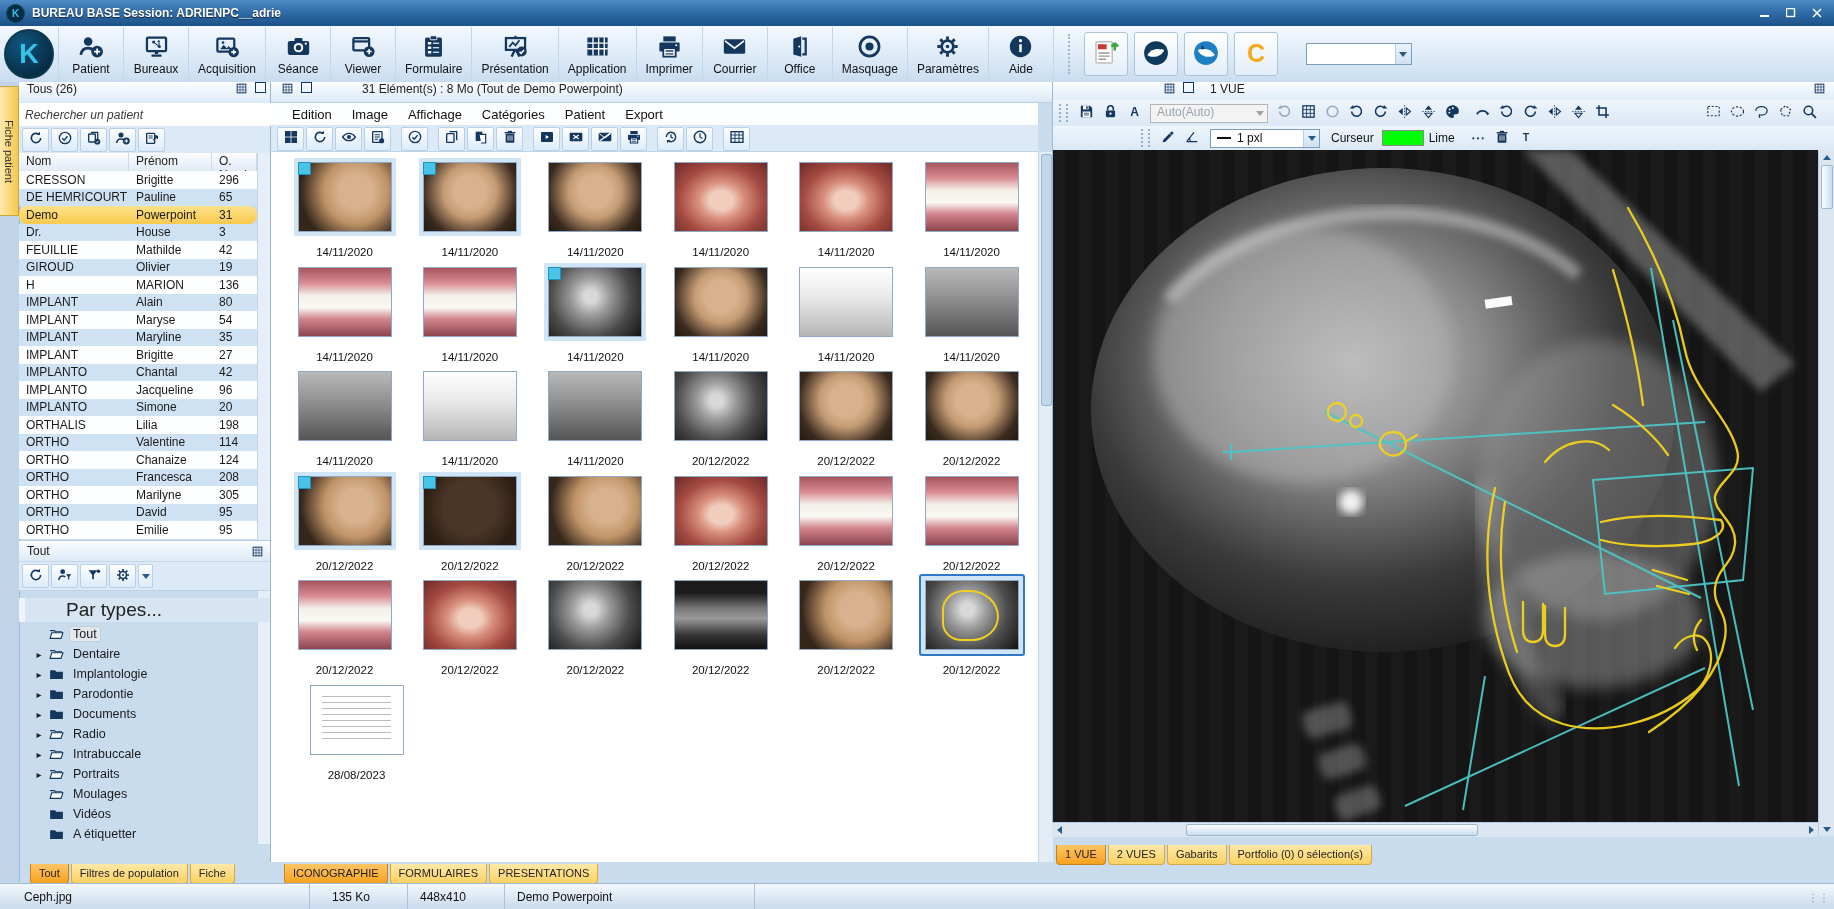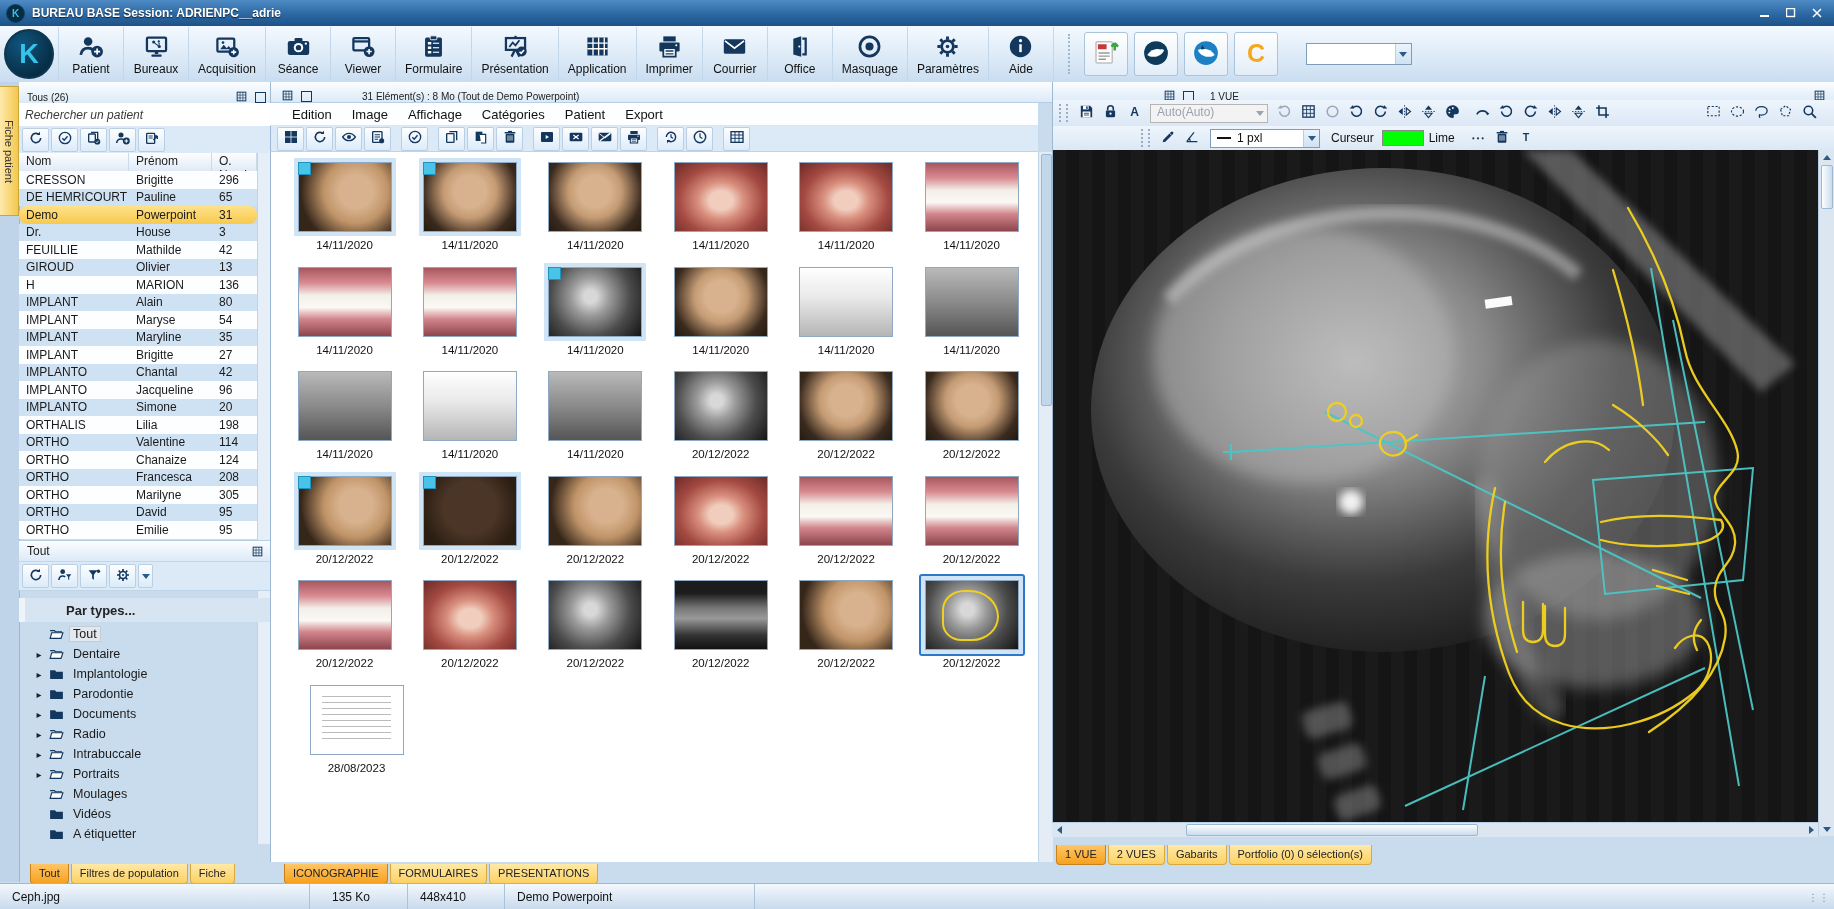--- a/index.html
+++ b/index.html
@@ -33,21 +33,21 @@
   .qbtn{width:42px;height:42px;background:linear-gradient(180deg,#ffffff,#e2edf8);
     border:1px solid #aac4dc;border-radius:3px;display:flex;align-items:center;justify-content:center;}
   .mt-combo{width:104px;height:20px;background:#fff;border:1px solid #7f9db9;margin-left:28px;
     display:flex;align-items:center;justify-content:flex-end;}
   .combo-arrow{width:15px;height:100%;background:linear-gradient(180deg,#eaf4fd,#cfe2f3);
     border-left:1px solid #b7cfe6;display:flex;align-items:center;justify-content:center;}
   .tri-down{width:0;height:0;border-left:4px solid transparent;border-right:4px solid transparent;border-top:5px solid #2a5a86;}
   
   .pane-header{position:absolute;top:82px;height:21px;
     background:linear-gradient(180deg,#fbfdff,#dceaf7);border-bottom:1px solid #b7cfe6;
-    display:flex;align-items:flex-end;font-size:10px;color:#222;}
+    display:flex;align-items:flex-start;font-size:12px;color:#222;}
   .ph-ic{margin:0 3px;display:flex;align-items:center;}
   .ph-sq{width:9px;height:9px;border:1.5px solid #14375e;margin:0 4px;}
   
   .side-strip{position:absolute;left:0;top:82px;width:19px;height:800px;background:#bfd4e9;border-right:1px solid #9db8d2;}
   .fiche-tab{position:absolute;left:0;top:4px;width:18px;height:128px;
     background:linear-gradient(90deg,#ffe9ac,#f3c84e);border:1px solid #caa53a;border-left:none;
     border-radius:0 0 0 0;writing-mode:vertical-rl;display:flex;align-items:center;justify-content:center;
     font-size:11px;color:#333;}
   
   .lp-search{position:absolute;left:19px;top:103px;width:251px;height:23px;background:#fff;border-bottom:1px solid #c5d6e8;}
@@ -67,40 +67,40 @@
   .lp-rows{position:absolute;left:19px;top:171px;width:238px;}
   .prow{display:flex;height:17.5px;align-items:center;background:#fdfeff;cursor:default;}
   .prow.alt{background:#cfe2f3;}
   .prow.sel{background:linear-gradient(180deg,#fde28a,#f8c94e);border-radius:8px;}
   .prow span{padding-left:7px;box-sizing:border-box;white-space:nowrap;overflow:hidden;font-size:12px;}
   .lp-scroll{position:absolute;left:257px;top:153px;width:13px;height:691px;background:#e6eef7;border-left:1px solid #c0d4e8;}
   .lp-filter-header{position:absolute;left:19px;top:540px;width:251px;height:22px;
     background:linear-gradient(180deg,#fbfdff,#dceaf7);border-top:1px solid #b7cfe6;border-bottom:1px solid #c5d6e8;
     display:flex;align-items:center;padding-left:8px;box-sizing:border-box;}
   .lp-partypes{position:absolute;left:19px;top:598px;width:251px;height:24px;display:flex;align-items:center;
-    font-size:13px;color:#222;padding-left:41px;box-sizing:border-box;background:#d7e5f2;border-left:6px solid #eef4fa;font-weight:bold;}
+    font-size:19px;color:#222;padding-left:41px;box-sizing:border-box;background:#d7e5f2;border-left:6px solid #eef4fa;}
   .lp-tree{position:absolute;left:19px;top:624px;width:238px;}
   .titem{display:flex;align-items:center;height:20px;font-size:12.5px;cursor:default;}
   .titem.tsel .tlabel{background:#e2e8ee;outline:1px solid #c4ccd4;}
   .tarrow{width:14px;margin-left:13px;color:#222;font-size:10px;text-align:center;}
   .tfolder{width:20px;display:flex;align-items:center;justify-content:center;margin-right:4px;}
   .tlabel{padding:0 3px;}
   
   .btabs{position:absolute;display:flex;gap:2px;}
   .btab{font-size:11px;padding:3px 8px 4px;background:linear-gradient(180deg,#ffe9a8,#fcd163);
     border:1px solid #d8a93c;border-top:none;border-radius:0 0 4px 4px;color:#222;white-space:nowrap;cursor:default;}
   .btab.sel{background:linear-gradient(180deg,#ffc566,#f6a21f);border-color:#c9821a;}
   
   .mp-menubar{position:absolute;left:270px;top:103px;width:768px;height:23px;background:#fdfeff;
     border-bottom:1px solid #dce6f0;display:flex;align-items:center;padding-left:12px;box-sizing:border-box;}
   .menu-item{font-size:13px;padding:2px 10px;color:#111;}
   .mp-content{position:absolute;left:270px;top:152px;width:768px;height:710px;background:#fff;border-left:1px solid #9db8d2;}
   .mp-scroll{position:absolute;left:1038px;top:152px;width:14px;height:710px;background:#e4edf6;border-left:1px solid #c0d4e8;}
   .mp-thumb{position:absolute;left:2px;top:2px;width:9px;height:250px;background:#c3d7ea;border:1px solid #9db8d2;border-radius:2px;}
-  .thumb{position:absolute;width:119px;height:100px;display:flex;flex-direction:column;align-items:center;}
+  .thumb{position:absolute;width:119px;height:100px;display:flex;flex-direction:column;align-items:center;justify-content:space-between;}
   .card{width:98px;height:74px;position:relative;display:flex;align-items:center;justify-content:center;padding:2px;border-radius:1px;}
   .thumb.tagged .card{background:#cfe4f5;}
   .thumb.selcard .card{background:#cfe4f5;outline:2px solid #2f78c8;}
   .timg{width:94px;height:70px;border:1px solid #8fa9c4;position:relative;box-sizing:border-box;}
   .tag{position:absolute;left:-1px;top:-1px;width:11px;height:11px;background:#49c3e8;border:1px solid #1c94bd;z-index:2;}
   .tdate{font-size:11.5px;color:#111;margin-top:3px;}
   .k-portrait-front{background:radial-gradient(circle at 50% 42%,#d8b28e 0 26%,#c39a73 44%,#3a2a1e 78%,#241a10 100%);}
   .k-portrait-profile{background:radial-gradient(circle at 62% 42%,#d8b28e 0 24%,#c09468 46%,#35261a 80%);}
   .k-portrait-back{background:radial-gradient(circle at 50% 45%,#4a3526 0 45%,#2b1d12 82%);}
   .k-teeth{background:linear-gradient(180deg,#a8565e 0,#d98b92 22%,#f3efe8 40%,#fbf9f4 58%,#d2858c 75%,#8e454e 100%);}
@@ -483,21 +483,21 @@
     <span class="c3">3</span>
       </div>
       <div class="prow">
     <span class="c1">FEUILLIE</span>
     <span class="c2">Mathilde</span>
     <span class="c3">42</span>
       </div>
       <div class="prow alt">
     <span class="c1">GIROUD</span>
     <span class="c2">Olivier</span>
-    <span class="c3">13</span>
+    <span class="c3">19</span>
       </div>
       <div class="prow">
     <span class="c1">H</span>
     <span class="c2">MARION</span>
     <span class="c3">136</span>
       </div>
       <div class="prow alt">
     <span class="c1">IMPLANT</span>
     <span class="c2">Alain</span>
     <span class="c3">80</span>
@@ -1341,19 +1341,19 @@
       </div>
   </div>
   <div class="btabs" id="rpTabs" style="left:1056px;top:845px;">
       <span class="btab sel">1 VUE</span>
       <span class="btab">2 VUES</span>
       <span class="btab">Gabarits</span>
       <span class="btab">Portfolio (0) 0 sélection(s)</span>
     </div>
 
   <div class="statusbar">
-    <span class="sseg" style="width:310px;padding-left:12px;">Ceph.jpg</span>
+    <span class="sseg" style="width:310px;padding-left:24px;">Ceph.jpg</span>
     <span class="sseg" style="width:98px;padding-left:22px;">135 Ko</span>
     <span class="sseg" style="width:97px;padding-left:12px;">448x410</span>
     <span class="sseg" style="width:250px;padding-left:12px;">Demo Powerpoint</span>
     <span class="grip">⋮⋮</span>
   </div>
 </div>
 
 </body></html>

